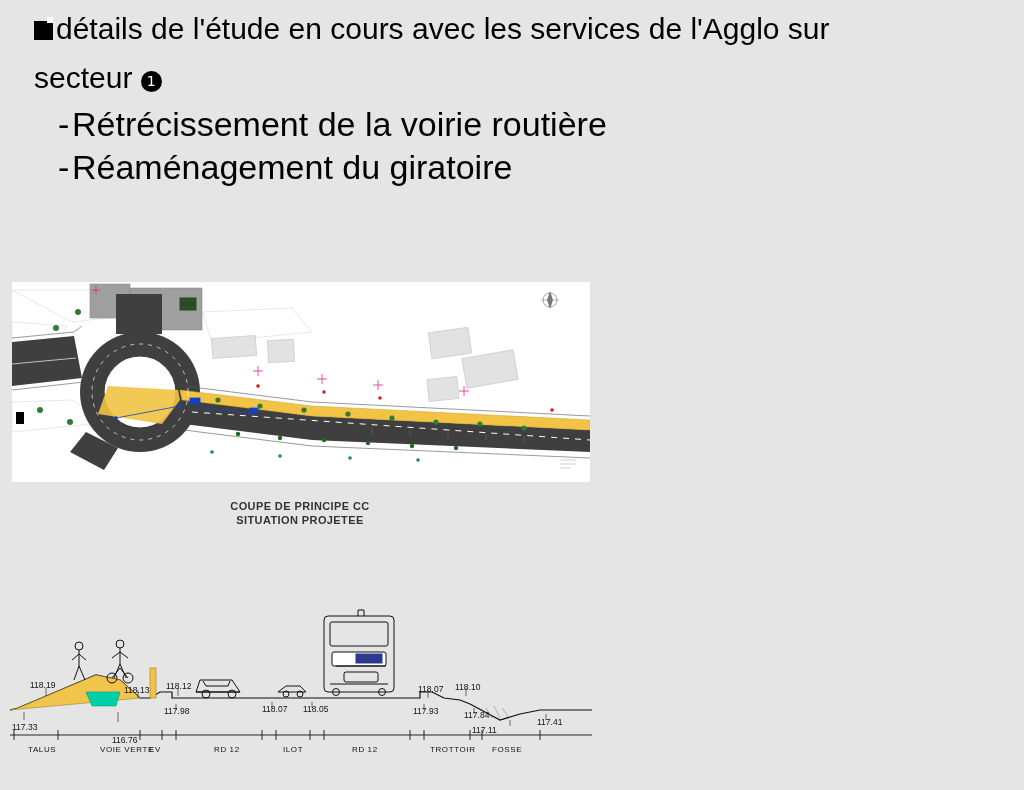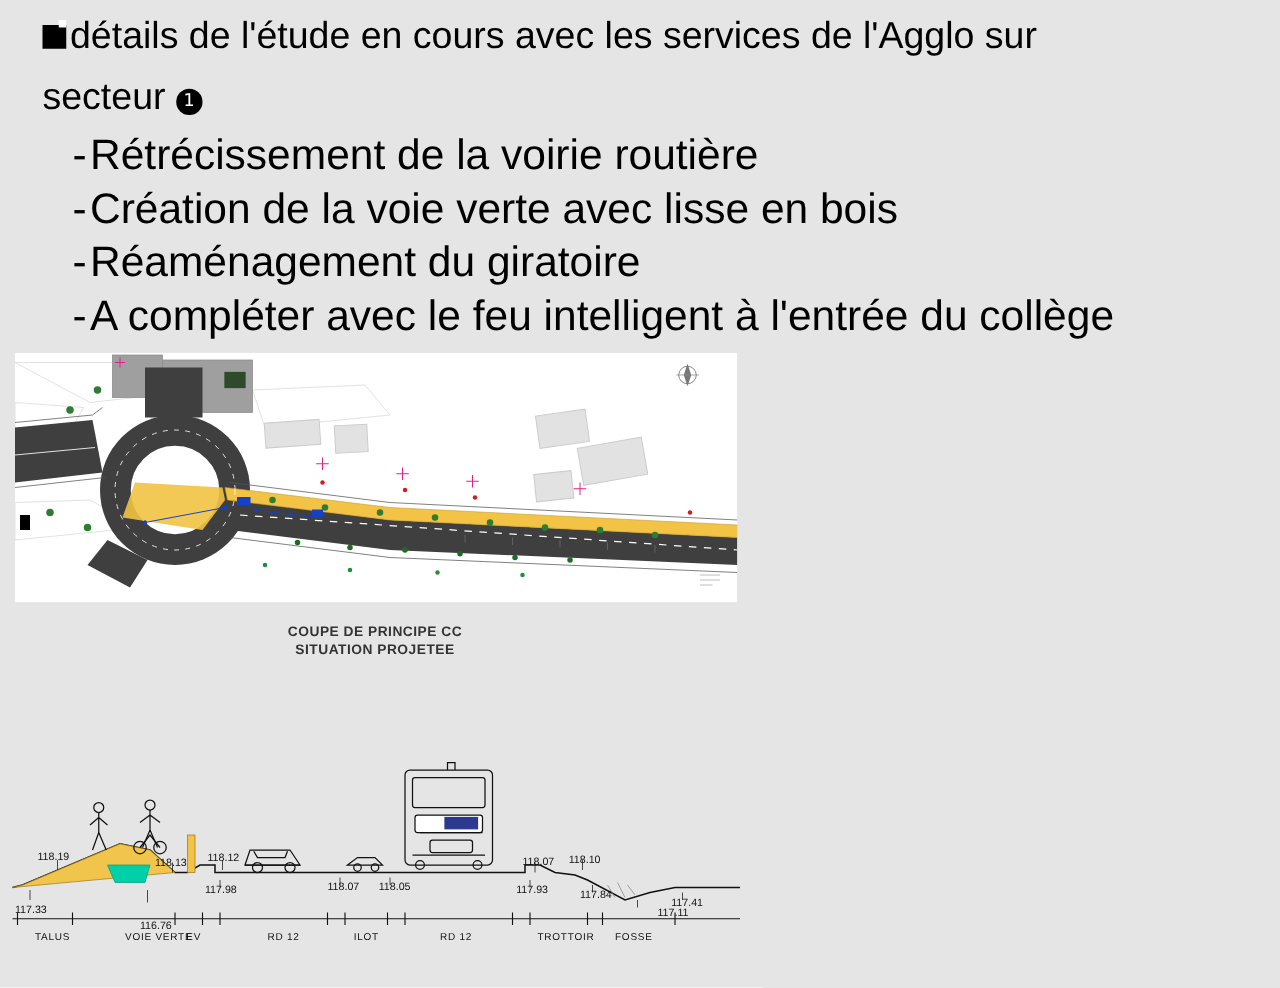--- a/index.html
+++ b/index.html
@@ -139,23 +139,21 @@
 
 <div class="slide">
 
   <div class="title-block">
     <div class="title-line"><span class="bullet-square"></span><span>détails de l'étude en cours avec les services de l'Agglo sur</span></div>
     <div class="title-line"><span>secteur</span> <span class="circled-one">1</span></div>
   </div>
 
   <div class="bullets">
     <div class="bullet-row"><span class="dash">-</span><span>Rétrécissement de la voirie routière</span></div>
-    <div class="bullet-row"><span class="dash">-</span><span>Création  de la voie verte avec lisse en bois</span></div>
     <div class="bullet-row"><span class="dash">-</span><span>Réaménagement du giratoire</span></div>
-    <div class="bullet-row"><span class="dash">-</span><span>A compléter avec le feu intelligent à l'entrée du collège</span></div>
   </div>
 
   <div class="plan">
     <svg width="578" height="200" viewBox="0 0 578 200" xmlns="http://www.w3.org/2000/svg">
 
       <rect x="0" y="0" width="578" height="200" fill="#ffffff"></rect>
 
       <g stroke="#d8d8d8" stroke-width="0.6" fill="none">
         <path d="M0 8 L120 8 L150 30 L60 40 Z"></path>
         <path d="M0 40 L55 44 L40 70 L0 70 Z"></path>
@@ -393,21 +391,21 @@
       <span class="lvl" style="left:112px; top:155px;">116.76</span>
       <span class="lvl" style="left:124px; top:105px;">118.13</span>
       <span class="lvl" style="left:166px; top:101px;">118.12</span>
       <span class="lvl" style="left:164px; top:126px;">117.98</span>
       <span class="lvl" style="left:262px; top:124px;">118.07</span>
       <span class="lvl" style="left:303px; top:124px;">118.05</span>
       <span class="lvl" style="left:418px; top:104px;">118.07</span>
       <span class="lvl" style="left:413px; top:126px;">117.93</span>
       <span class="lvl" style="left:455px; top:102px;">118.10</span>
       <span class="lvl" style="left:464px; top:130px;">117.84</span>
-      <span class="lvl" style="left:526px; top:145px;">117.11</span>
+      <span class="lvl" style="left:472px; top:145px;">117.11</span>
       <span class="lvl" style="left:537px; top:137px;">117.41</span>
     </div>
 
     
     <div>
       <span class="zone-label" style="left:28px;  top:165px;">TALUS</span>
       <span class="zone-label" style="left:76px;  top:165px;margin-left:24px;">VOIE VERTE</span>
       <span class="zone-label" style="left:149px; top:165px;">EV</span>
       <span class="zone-label" style="left:214px; top:165px;">RD 12</span>
       <span class="zone-label" style="left:283px; top:165px;">ILOT</span>

